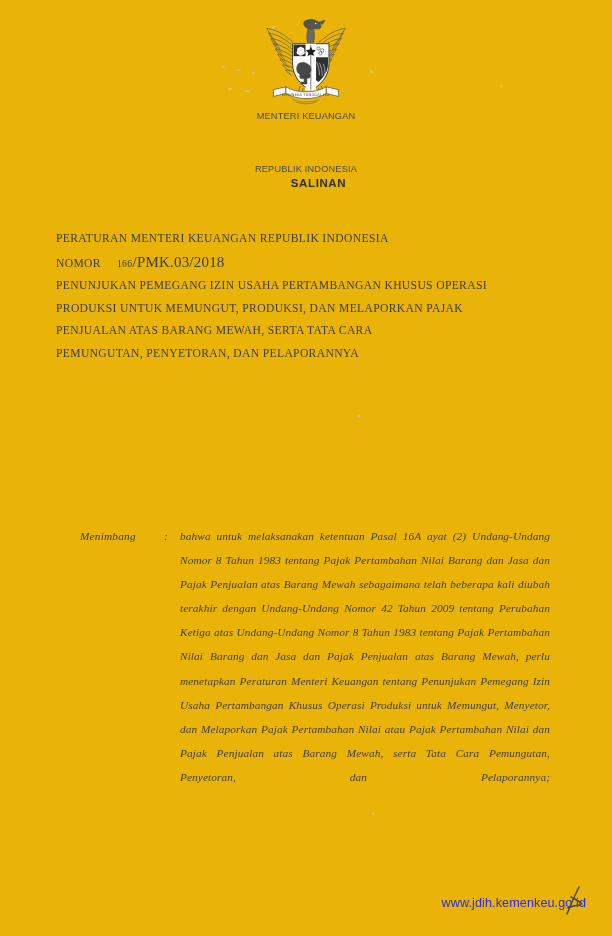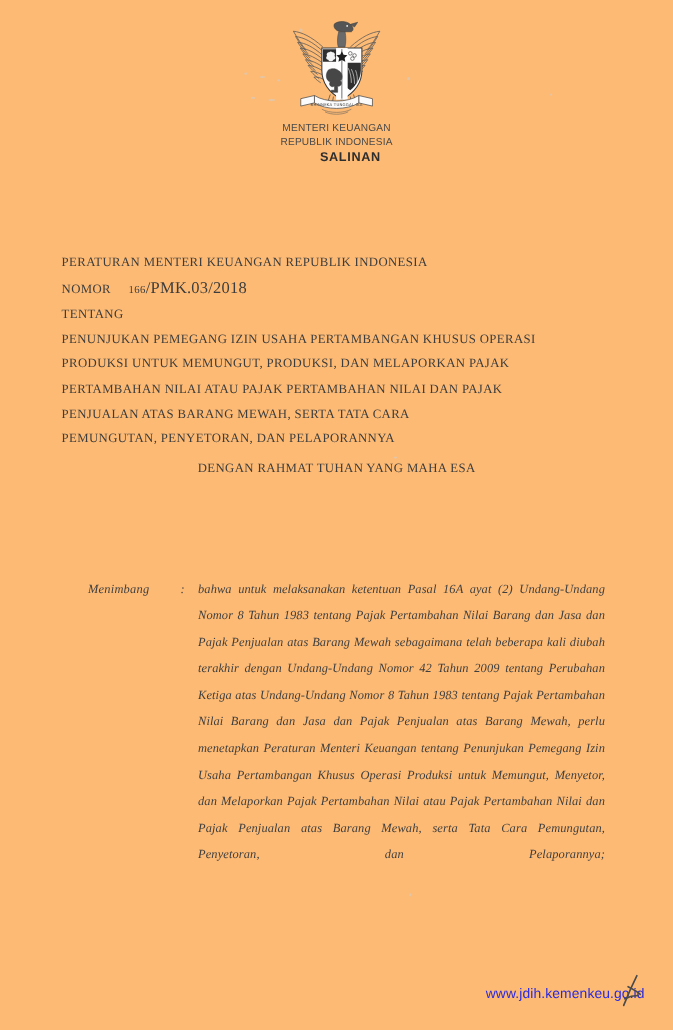--- a/index.html
+++ b/index.html
@@ -14,21 +14,21 @@
     position: relative;
     overflow: hidden;
     font-family: "Liberation Serif", "DejaVu Serif", serif;
     color: #3b3b3b;
     -webkit-font-smoothing: antialiased;
   }
 
   .page {
     position: absolute;
     inset: 0;
-    background: #fdba74;
+    background: #eab308;
   }
 
   
   .speck {
     position: absolute;
     background: #cfcfcf;
     border-radius: 50%;
     opacity: .55;
   }
 
@@ -52,20 +52,21 @@
     color: #4a4a4a;
     letter-spacing: .2px;
   }
   .ministry-lines .l1 {
     font-size: 9.2px;
     line-height: 13px;
   }
   .ministry-lines .l2 {
     font-size: 9.2px;
     line-height: 13px;
+    margin-top: 40px;
   }
   .ministry-lines .l3 {
     font-size: 11.5px;
     font-weight: bold;
     line-height: 14px;
     letter-spacing: .6px;
     color: #2e2e2e;
     padding-left: 25px;
   }
 
@@ -266,30 +267,27 @@
     </div>
   </div>
 
   <div class="title-block">
     <div>PERATURAN MENTERI KEUANGAN REPUBLIK INDONESIA</div>
 
     <div class="nomor-row">
       <span class="nomor-label">NOMOR</span><span class="nomor-gap"></span><span class="nomor-value">166</span><span class="nomor-rest">/PMK.03/2018</span>
     </div>
 
-    <div>TENTANG</div>
 
     <div>PENUNJUKAN PEMEGANG IZIN USAHA PERTAMBANGAN KHUSUS OPERASI</div>
     <div>PRODUKSI UNTUK MEMUNGUT, PRODUKSI, DAN MELAPORKAN PAJAK</div>
-    <div>PERTAMBAHAN NILAI ATAU PAJAK PERTAMBAHAN NILAI DAN PAJAK</div>
     <div>PENJUALAN ATAS BARANG MEWAH, SERTA TATA CARA</div>
     <div>PEMUNGUTAN, PENYETORAN, DAN PELAPORANNYA</div>
   </div>
 
-  <div class="preamble rahmat">DENGAN RAHMAT TUHAN YANG MAHA ESA</div>
 
   <div class="clause">
     <div class="clause-label">Menimbang</div>
     <div class="clause-colon">:</div>
     <div class="clause-body">bahwa untuk melaksanakan ketentuan Pasal 16A ayat (2) Undang-Undang Nomor 8 Tahun 1983 tentang Pajak Pertambahan Nilai Barang dan Jasa dan Pajak Penjualan atas Barang Mewah sebagaimana telah beberapa kali diubah terakhir dengan Undang-Undang Nomor 42 Tahun 2009 tentang Perubahan Ketiga atas Undang-Undang Nomor 8 Tahun 1983 tentang Pajak Pertambahan Nilai Barang dan Jasa dan Pajak Penjualan atas Barang Mewah, perlu menetapkan Peraturan Menteri Keuangan tentang Penunjukan Pemegang Izin Usaha Pertambangan Khusus Operasi Produksi untuk Memungut, Menyetor, dan Melaporkan Pajak Pertambahan Nilai atau Pajak Pertambahan Nilai dan Pajak Penjualan atas Barang Mewah, serta Tata Cara Pemungutan, Penyetoran, dan Pelaporannya;</div>
   </div>
 
   <div class="footer">www.jdih.kemenkeu.go.id</div>
 
   <svg class="sign-mark" viewBox="0 0 26 34" aria-hidden="true">

